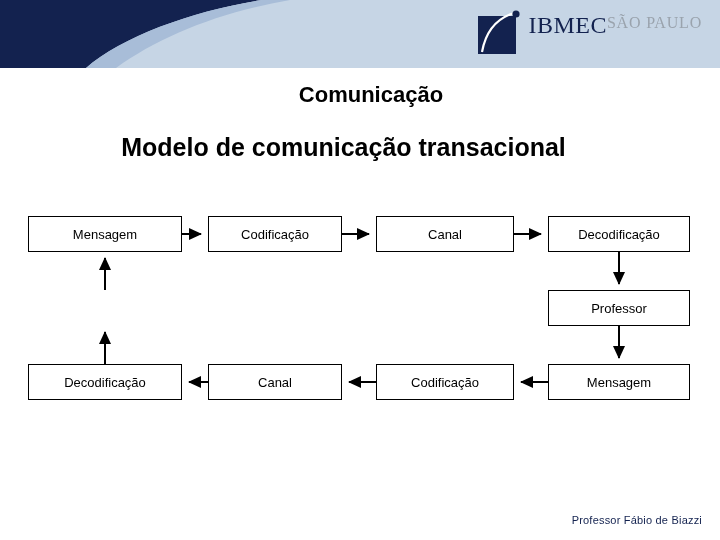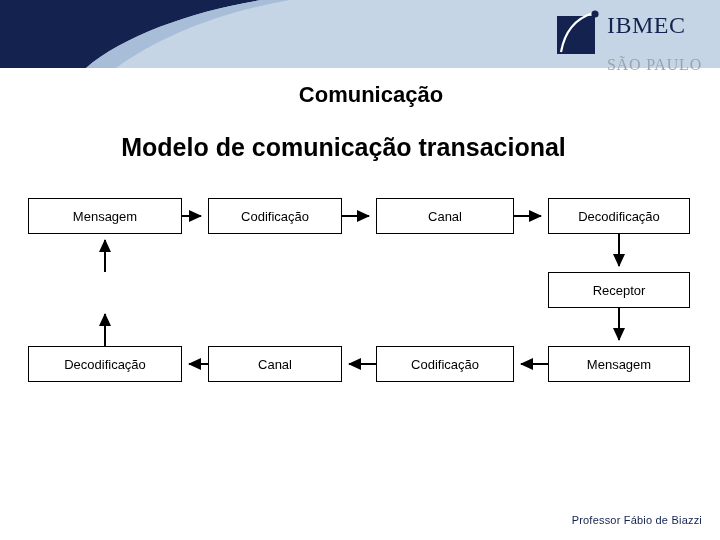--- a/index.html
+++ b/index.html
@@ -37,38 +37,37 @@
     align-items: flex-start;
     gap: 6px;
   }
   #logo-mark {
     width: 44px;
     height: 44px;
     flex: 0 0 auto;
   }
   #logo-words {
     display: flex;
-    flex-direction: column;
+    flex-direction: row;
     line-height: 1;
     padding-top: 3px;
-    gap: 8px;
   }
   #logo-ibmec {
     font-family: "Liberation Serif", serif;
     font-size: 24px;
     letter-spacing: 0.5px;
     color: #13224f;
     font-weight: normal;
   }
   #logo-saopaulo {
     font-family: "Liberation Serif", serif;
     font-size: 16px;
     letter-spacing: 0.8px;
     color: #9aa3ad;
-    margin-top: 12px;
+    margin-top: 2px;
   }
 
   
   #slide-title {
     position: absolute;
     left: 11px;
     top: 82px;
     width: 720px;
     text-align: center;
     font-size: 22px;
@@ -83,21 +82,21 @@
     text-align: center;
     font-size: 25px;
     font-weight: bold;
     color: #000000;
   }
 
   
   #diagram {
     position: absolute;
     left: 0;
-    top: 190px;
+    top: 208px;
     width: 720px;
     height: 200px;
   }
   #diagram-arrows {
     position: absolute;
     left: 0;
     top: 0;
     width: 720px;
     height: 200px;
   }
@@ -184,21 +183,21 @@
     <span>Codificação</span>
   </div>
   <div class="node-box" style="left:376px; top:8px; width:138px; height:36px;">
     <span>Canal</span>
   </div>
   <div class="node-box" style="left:548px; top:8px; width:142px; height:36px;">
     <span>Decodificação</span>
   </div>
 
   <div class="node-box" style="left:548px; top:82px; width:142px; height:36px;">
-    <span>Receptor</span>
+    <span>Professor</span>
   </div>
 
   <div class="node-box" style="left:28px; top:156px; width:154px; height:36px;">
     <span>Decodificação</span>
   </div>
   <div class="node-box" style="left:208px; top:156px; width:134px; height:36px;">
     <span>Canal</span>
   </div>
   <div class="node-box" style="left:376px; top:156px; width:138px; height:36px;">
     <span>Codificação</span>

